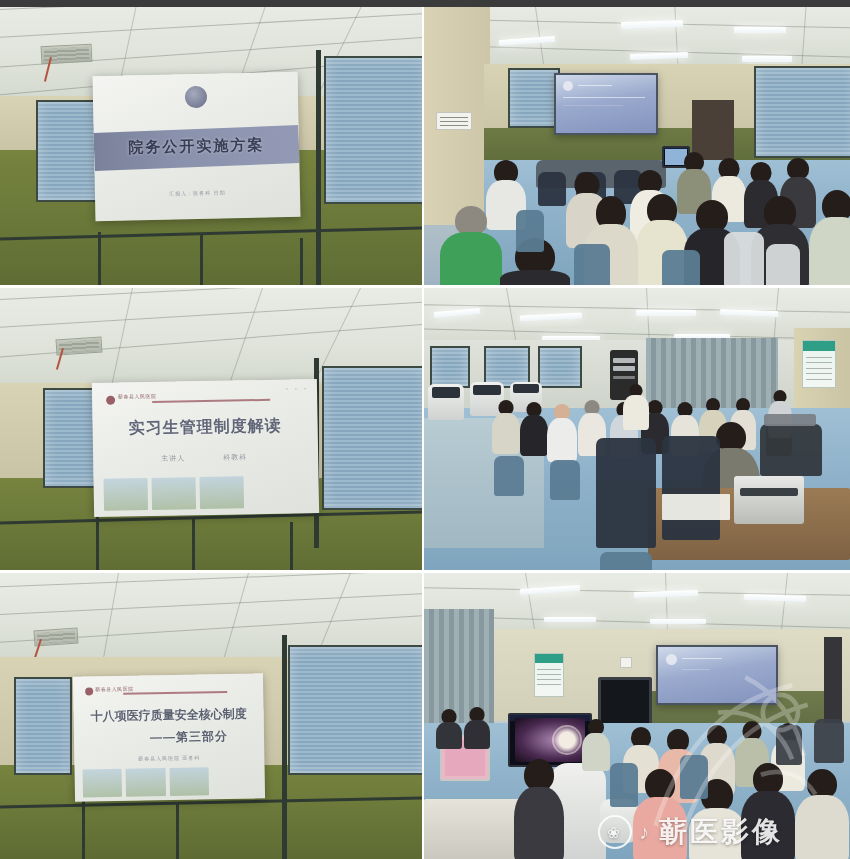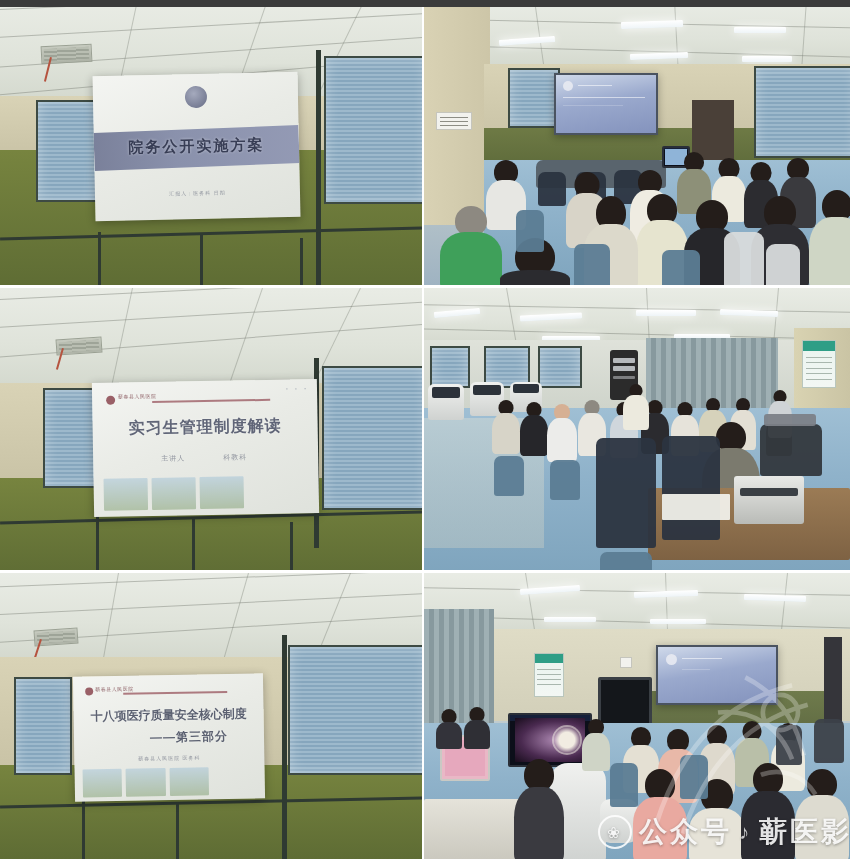--- a/index.html
+++ b/index.html
@@ -624,18 +624,17 @@
           <circle cx="72" cy="30" r="9"></circle>
           <path d="M62 62 C 72 58, 84 62, 90 72"></path>
         </g>
       </svg>
     </div>
 
   </div>
 
   <div class="wm-text">
     <span class="wm-seal">❀</span>
-    <span>公众号</span>
     <span class="wm-note">♪</span>
     <span>蕲医影像</span>
   </div>
 
 </div>
 
 </body></html>

